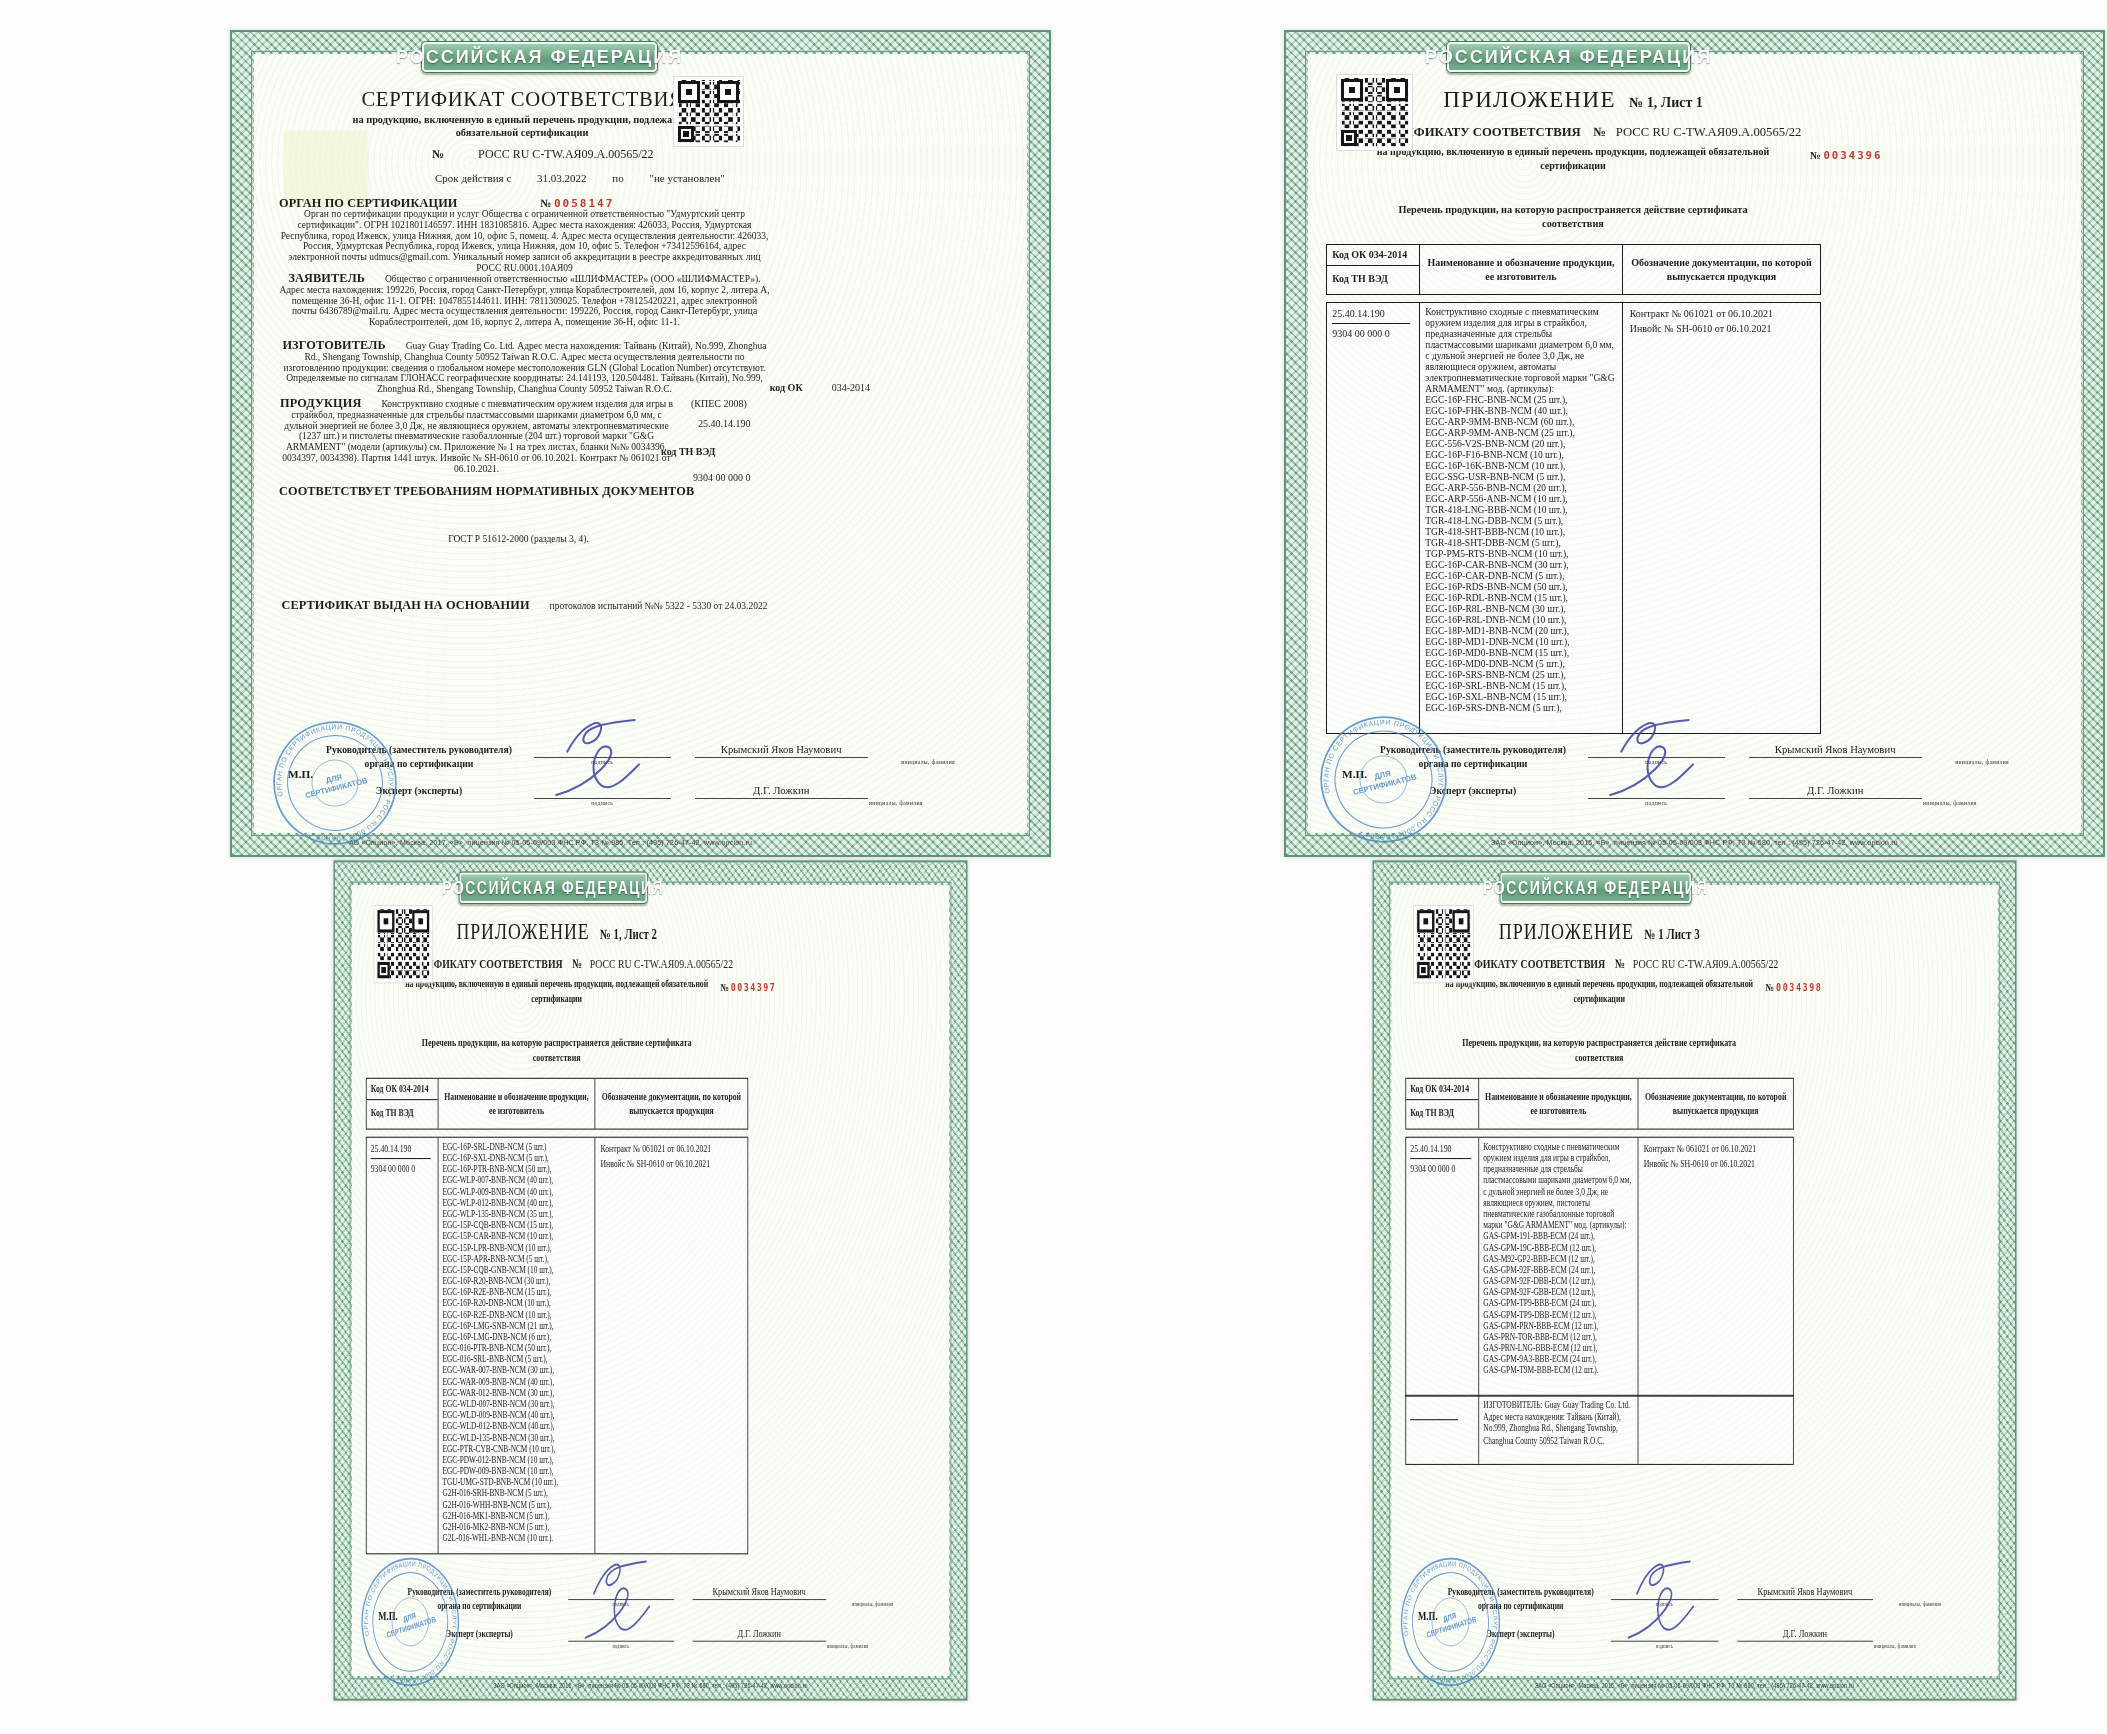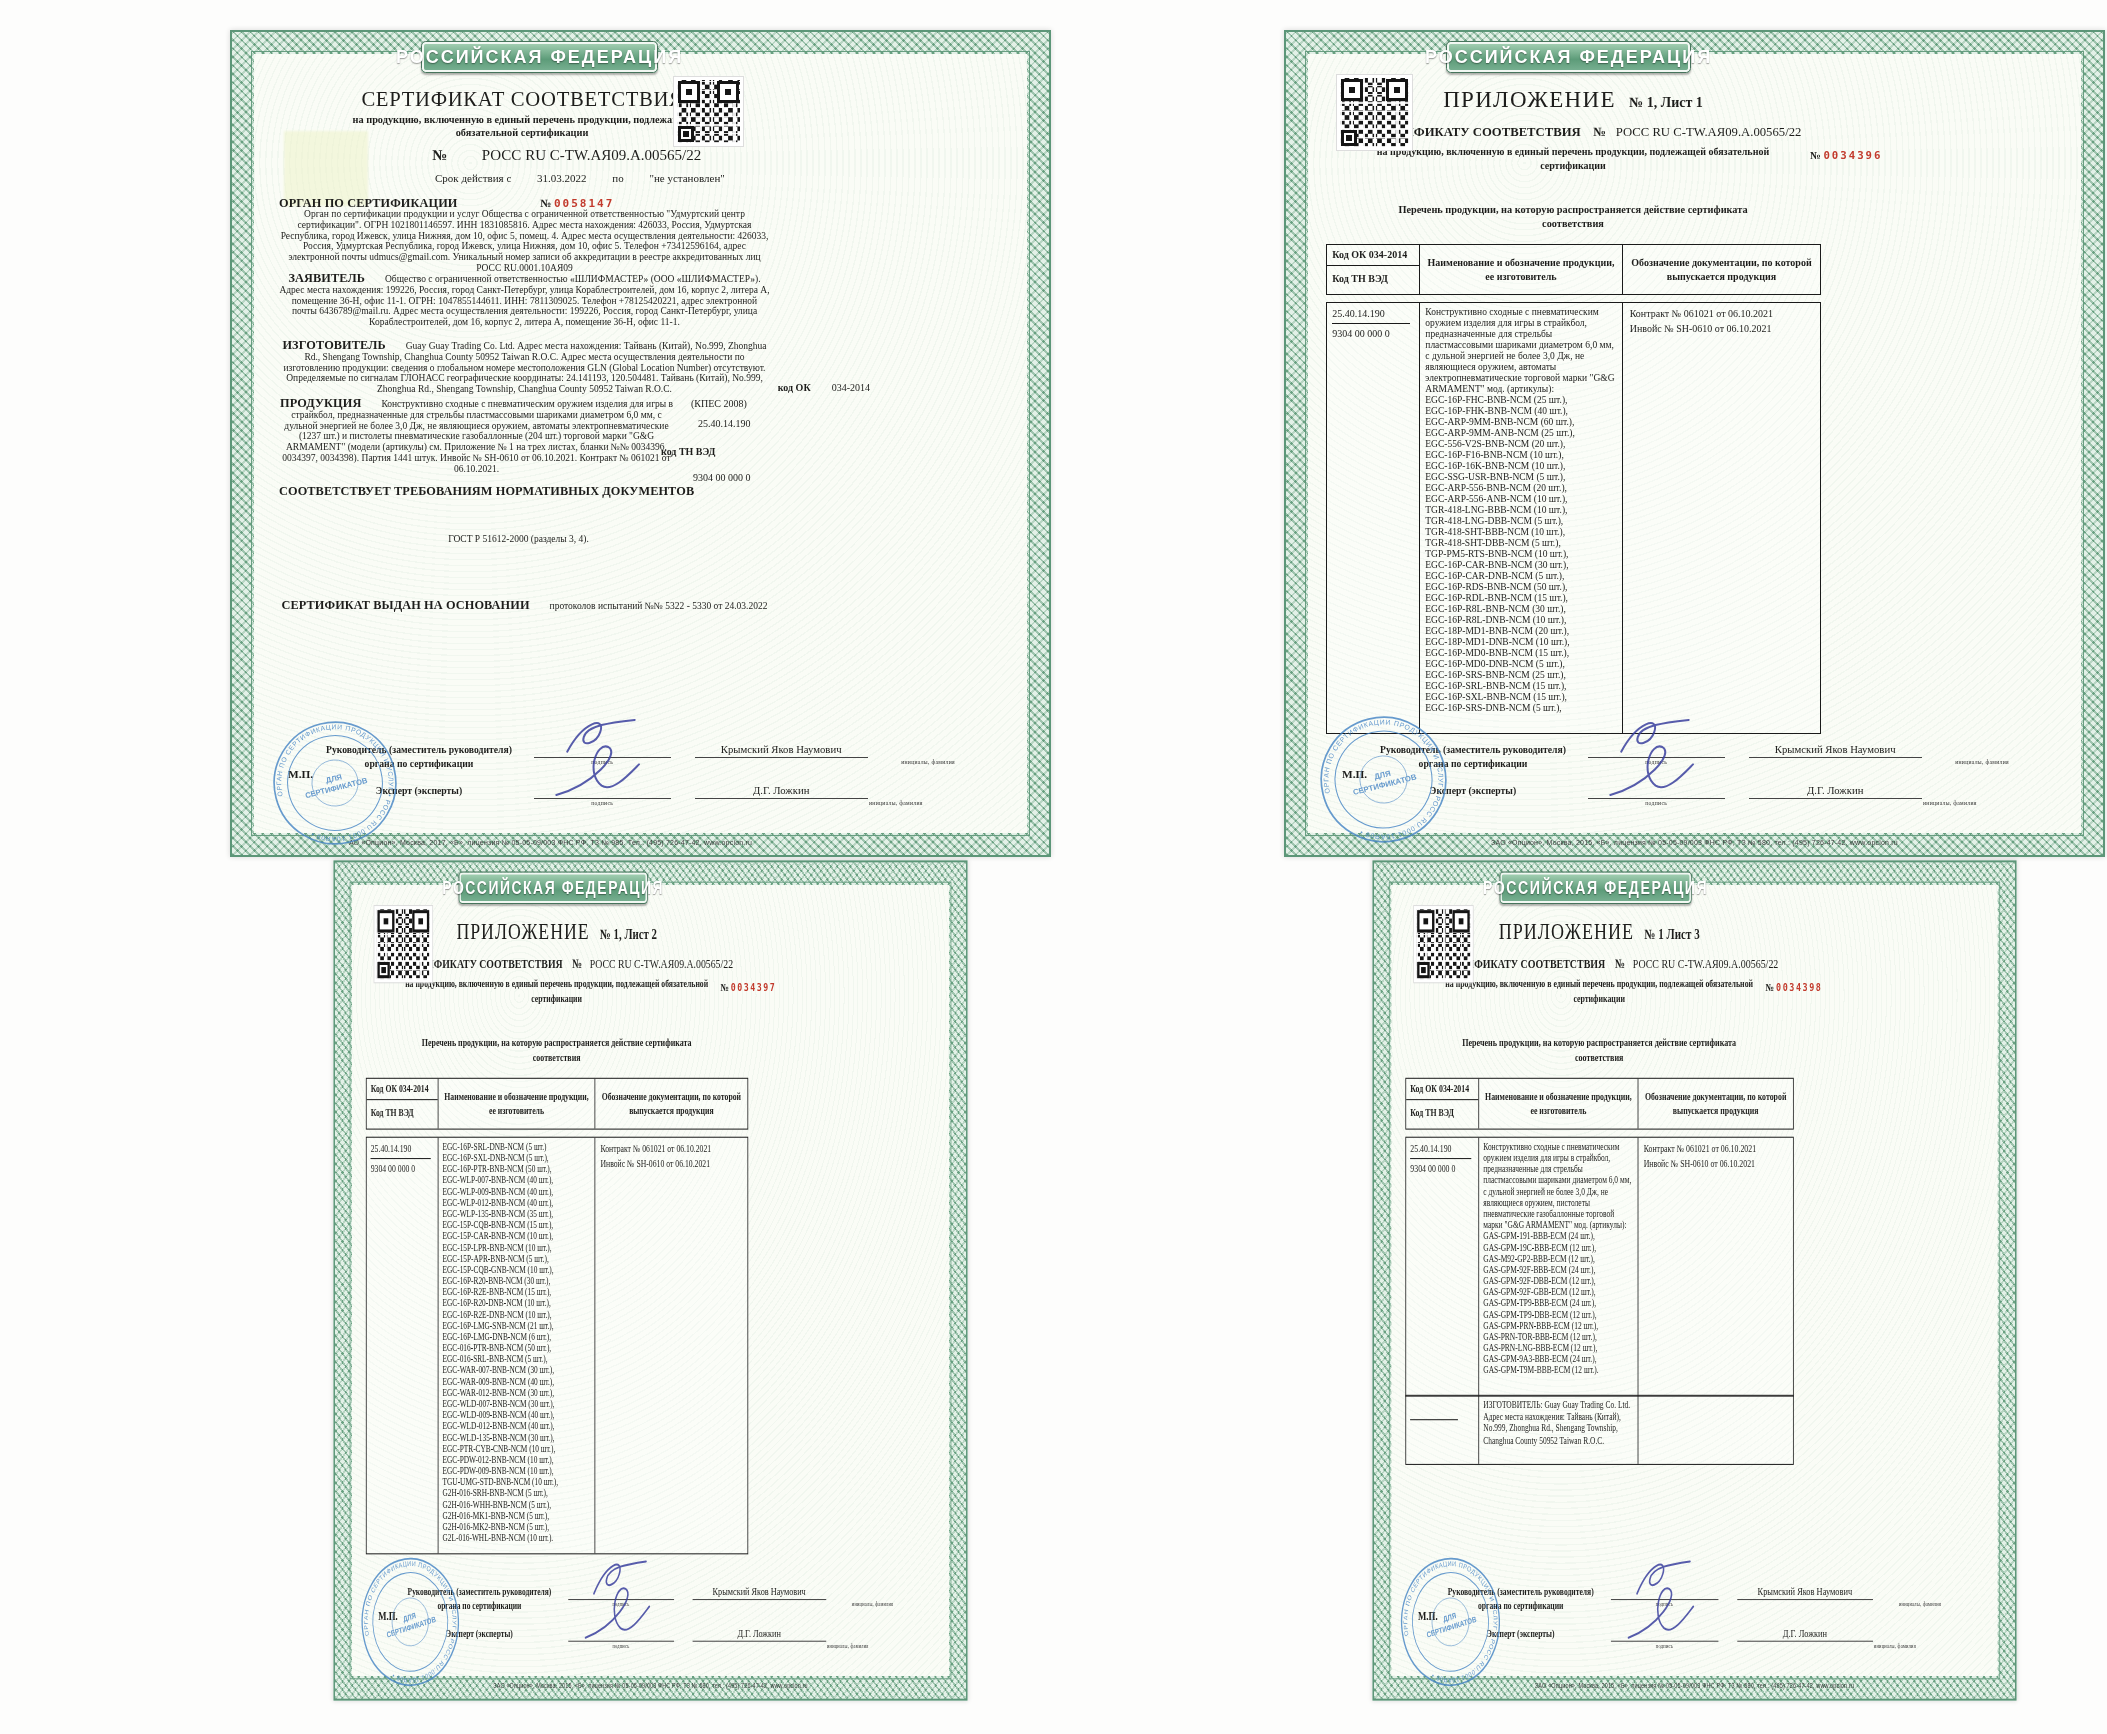--- a/index.html
+++ b/index.html
@@ -46,37 +46,37 @@
   .red{color:var(--red,#c23a2c);font-family:"DejaVu Sans Mono","Liberation Mono",monospace;font-weight:bold;letter-spacing:2px}
   .numsign{font-weight:bold}
 
   
   .cert-title{font-size:20.7px;letter-spacing:0.7px;text-align:center;font-weight:500;white-space:nowrap}
   .cert-sub{font-size:10.3px;font-weight:bold;text-align:center;line-height:1.3}
   .row{position:absolute;white-space:nowrap}
   .lbl{font-weight:bold;font-size:12.3px;letter-spacing:0.1px}
   .blk{position:absolute;font-size:9.5px;line-height:10.8px;text-align:center}
   .blk .lbl{margin-right:20px}
-  .num-row{font-size:15px}
+  .num-row{font-size:12px}
   .num-row .val{margin-left:31px}
   .validity{font-size:11px}
   .validity span{margin-right:23px}
   .org-row .blank-no{margin-left:80px;font-size:11px}
   .basis-intro{font-size:9.5px}
   .basis-body{margin-top:2.7px;font-size:9.5px;line-height:11px}
   .extra1{font-size:9.7px;margin-left:17.3px}
   .extra2{margin-top:5.3px;font-size:9.7px}
   .prod{width:395px}
   .prod .kpes,.prod .okc,.prod .tnl,.prod .tnv{position:absolute;white-space:nowrap;font-size:10px}
   .prod .kpes{left:412px;top:1.3px}
   .prod .okc{left:419px;top:21.3px}
   .prod .tnl{left:382px;top:49px;font-weight:bold}
   .prod .tnv{left:414px;top:75px}
   .code-ok-line{position:absolute;right:-100px;bottom:1.3px;font-size:10px;white-space:nowrap}
-  .code-ok-line b{margin-right:21px}
+  .code-ok-line b{margin-right:29px}
 
   
   .app-title-row{position:absolute;text-align:center;white-space:nowrap}
   .app-title{font-size:23px;letter-spacing:1.3px;font-weight:500}
   .app-sheet{font-size:14px;font-weight:bold;margin-left:10.7px}
   .to-cert-row{position:absolute;text-align:center;white-space:nowrap;font-size:12.7px}
   .to-cert-row .cert-no{margin-left:6.7px}
   .to-cert-row .numsign{margin-left:9.3px}
   .app-sub{position:absolute;font-size:10px;font-weight:bold;text-align:center;line-height:1.35}
   .blank-no-app{position:absolute;white-space:nowrap;font-size:10.7px}

